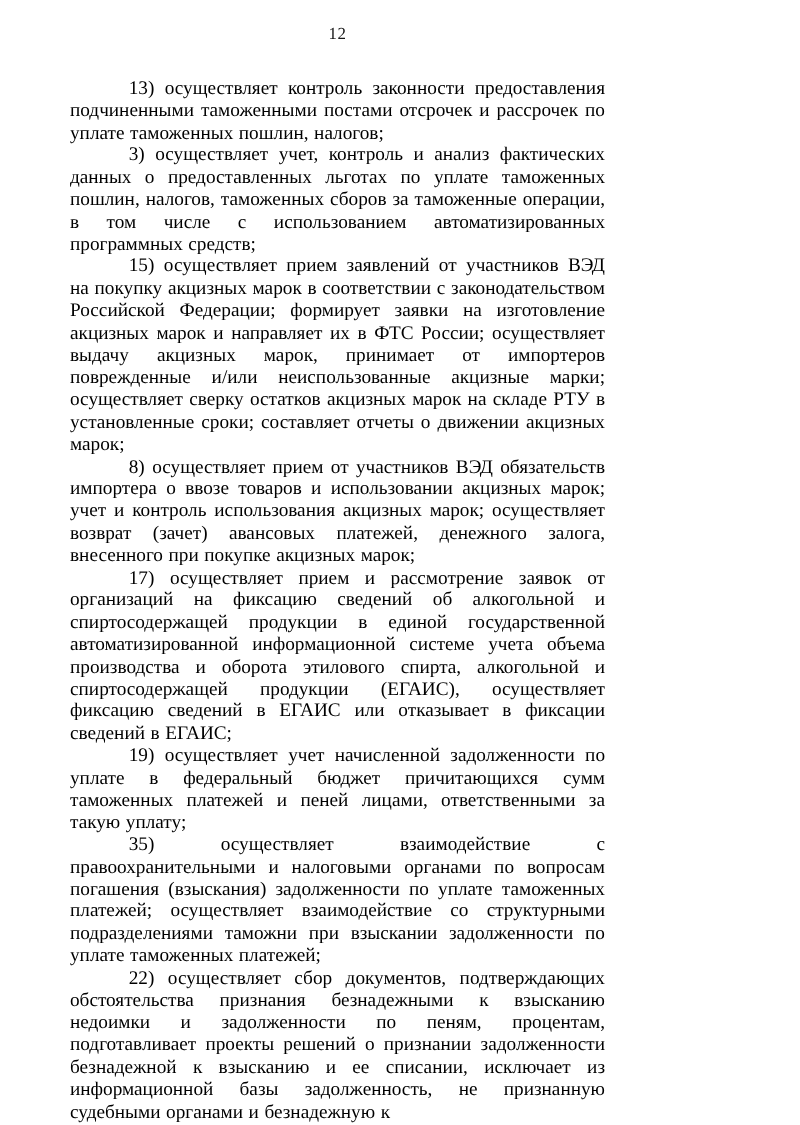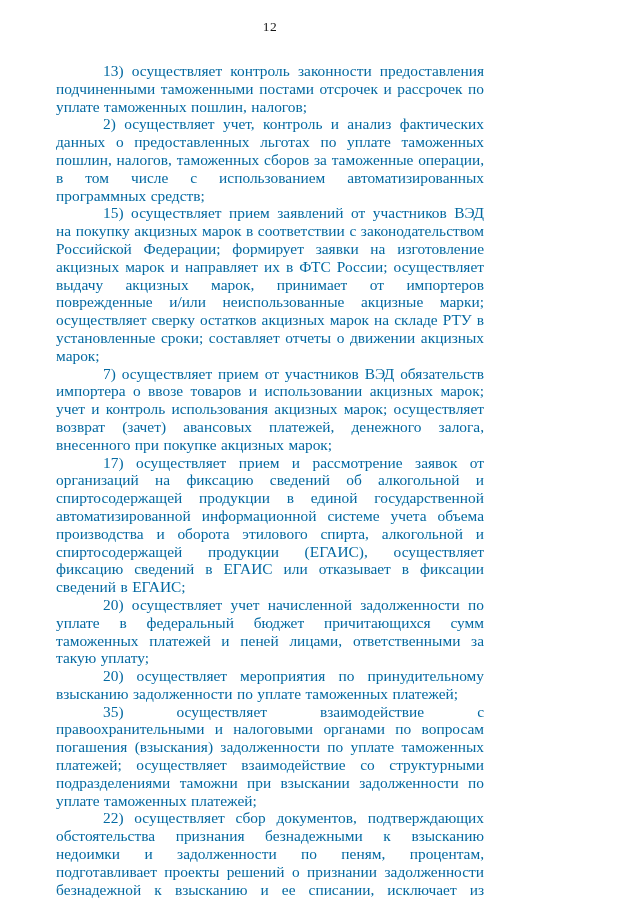--- a/index.html
+++ b/index.html
@@ -32,33 +32,32 @@
     .content {
       width: 100%;
     }
     .para {
       margin: 0;
       font-size: 15.4px;
       line-height: 17.8px;
       text-align: justify;
       text-indent: 47px;
       word-spacing: 0.6px;
-      color: #0369a1;
+      color: #000000;
     }
   </style>
 </head>
 <body>
 
 <div class="page">
   <div class="page-number">12</div>
 
   <div class="content">
     <p class="para">13) осуществляет контроль законности предоставления подчиненными таможенными постами отсрочек и рассрочек по уплате таможенных пошлин, налогов;</p>
-    <p class="para">2) осуществляет учет, контроль и анализ фактических данных о предоставленных льготах по уплате таможенных пошлин, налогов, таможенных сборов за таможенные операции, в том числе с использованием автоматизированных программных средств;</p>
+    <p class="para">3) осуществляет учет, контроль и анализ фактических данных о предоставленных льготах по уплате таможенных пошлин, налогов, таможенных сборов за таможенные операции, в том числе с использованием автоматизированных программных средств;</p>
     <p class="para">15) осуществляет прием заявлений от участников ВЭД на покупку акцизных марок в соответствии с законодательством Российской Федерации; формирует заявки на изготовление акцизных марок и направляет их в ФТС России; осуществляет выдачу акцизных марок, принимает от импортеров поврежденные и/или неиспользованные акцизные марки; осуществляет сверку остатков акцизных марок на складе РТУ в установленные сроки; составляет отчеты о движении акцизных марок;</p>
-    <p class="para">7) осуществляет прием от участников ВЭД обязательств импортера о ввозе товаров и использовании акцизных марок; учет и контроль использования акцизных марок; осуществляет возврат (зачет) авансовых платежей, денежного залога, внесенного при покупке акцизных марок;</p>
+    <p class="para">8) осуществляет прием от участников ВЭД обязательств импортера о ввозе товаров и использовании акцизных марок; учет и контроль использования акцизных марок; осуществляет возврат (зачет) авансовых платежей, денежного залога, внесенного при покупке акцизных марок;</p>
     <p class="para">17) осуществляет прием и рассмотрение заявок от организаций на фиксацию сведений об алкогольной и спиртосодержащей продукции в единой государственной автоматизированной информационной системе учета объема производства и оборота этилового спирта, алкогольной и спиртосодержащей продукции (ЕГАИС), осуществляет фиксацию сведений в ЕГАИС или отказывает в фиксации сведений в ЕГАИС;</p>
-    <p class="para">20) осуществляет учет начисленной задолженности по уплате в федеральный бюджет причитающихся сумм таможенных платежей и пеней лицами, ответственными за такую уплату;</p>
-    <p class="para">20) осуществляет мероприятия по принудительному взысканию задолженности по уплате таможенных платежей;</p>
+    <p class="para">19) осуществляет учет начисленной задолженности по уплате в федеральный бюджет причитающихся сумм таможенных платежей и пеней лицами, ответственными за такую уплату;</p>
     <p class="para">35) осуществляет взаимодействие с правоохранительными и налоговыми органами по вопросам погашения (взыскания) задолженности по уплате таможенных платежей; осуществляет взаимодействие со структурными подразделениями таможни при взыскании задолженности по уплате таможенных платежей;</p>
     <p class="para">22) осуществляет сбор документов, подтверждающих обстоятельства признания безнадежными к взысканию недоимки и задолженности по пеням, процентам, подготавливает проекты решений о признании задолженности безнадежной к взысканию и ее списании, исключает из информационной базы задолженность, не признанную судебными органами и безнадежную к</p>
   </div>
 </div>
 
 </body></html>

